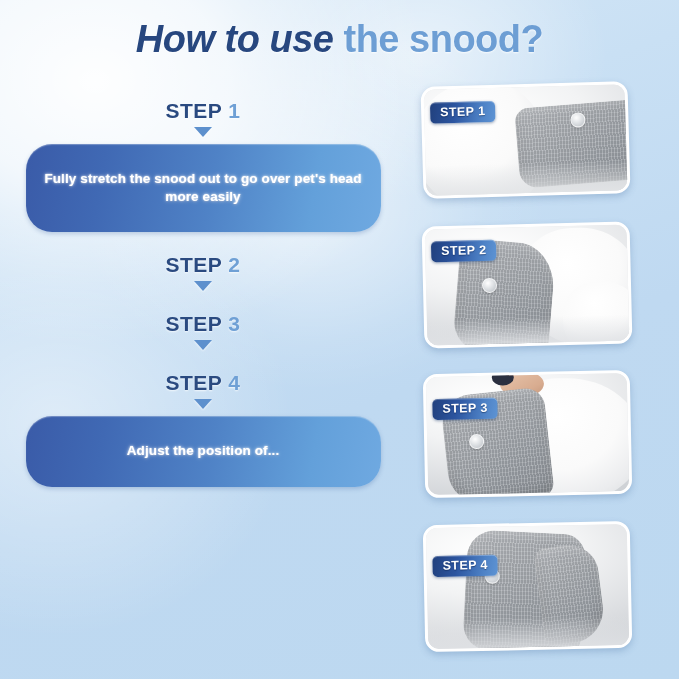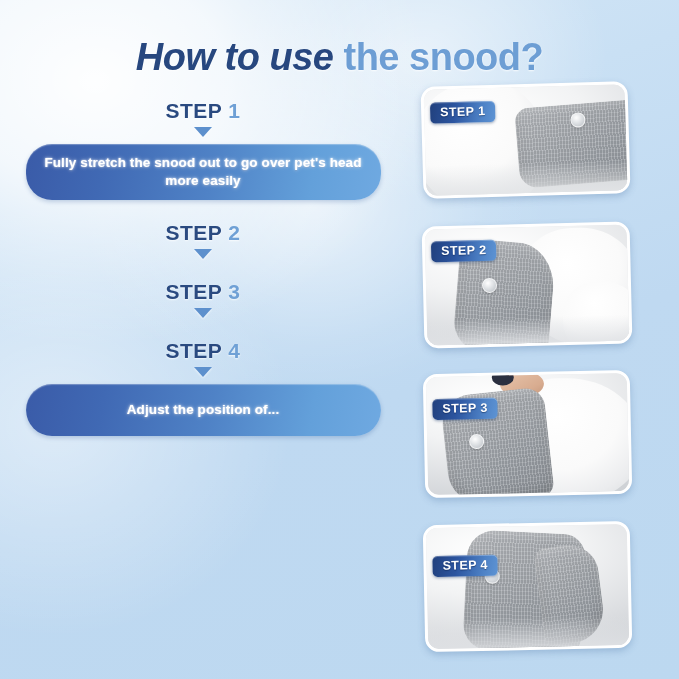--- a/index.html
+++ b/index.html
@@ -24,21 +24,21 @@
       radial-gradient(ellipse 300px 240px at 46% 30%, rgba(255,255,255,0.60) 0%, rgba(255,255,255,0.10) 58%, rgba(255,255,255,0) 78%),
       radial-gradient(ellipse 330px 300px at 8% 62%, rgba(255,255,255,0.45) 0%, rgba(255,255,255,0) 72%),
       radial-gradient(ellipse 260px 200px at 62% 8%, rgba(255,255,255,0.55) 0%, rgba(255,255,255,0) 72%),
       linear-gradient(160deg, #d8e9f7 0%, #c9e0f4 30%, #bfd9f1 58%, #bcd8f0 100%);
   }
 
   
   .title {
     position: absolute;
     left: 0;
-    top: 36px;
+    top: 18px;
     width: 679px;
     text-align: center;
     font-size: 38px;
     font-weight: bold;
     letter-spacing: -0.5px;
     white-space: nowrap;
     text-shadow: 0 1px 2px rgba(255,255,255,0.8);
   }
   .title .t-dark { color: #27477f; font-style: italic; }
   .title .t-light { color: #6d9ed4; }
@@ -78,21 +78,21 @@
     position: relative;
     margin: 7px auto 18px auto;
     width: 355px;
     border-radius: 26px;
     background: linear-gradient(100deg, #3a5ba8 0%, #4069b4 22%, #4f82c6 52%, #63a0da 80%, #6fa9e1 100%);
     box-shadow: 0 2px 4px rgba(60,100,160,0.28), inset 0 1px 1px rgba(255,255,255,0.30);
     display: flex;
     align-items: center;
     justify-content: center;
     box-sizing: border-box;
-    padding: 10px 18px;
+    padding: 26px 18px;
   }
   .pill.h2 { min-height: 52px; }
   .pill.h1 { min-height: 52px; }
 
   .pill-text {
     color: #ffffff;
     font-size: 13.5px;
     font-weight: bold;
     line-height: 1.35;
     text-align: center;

